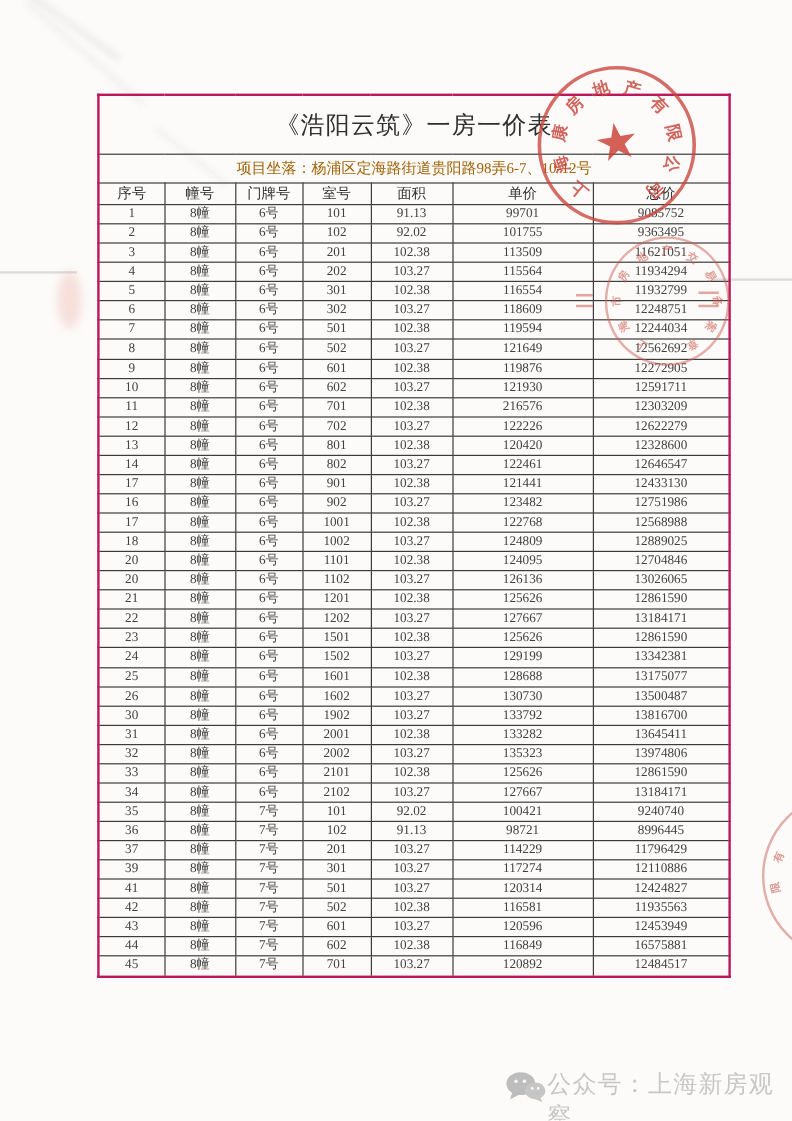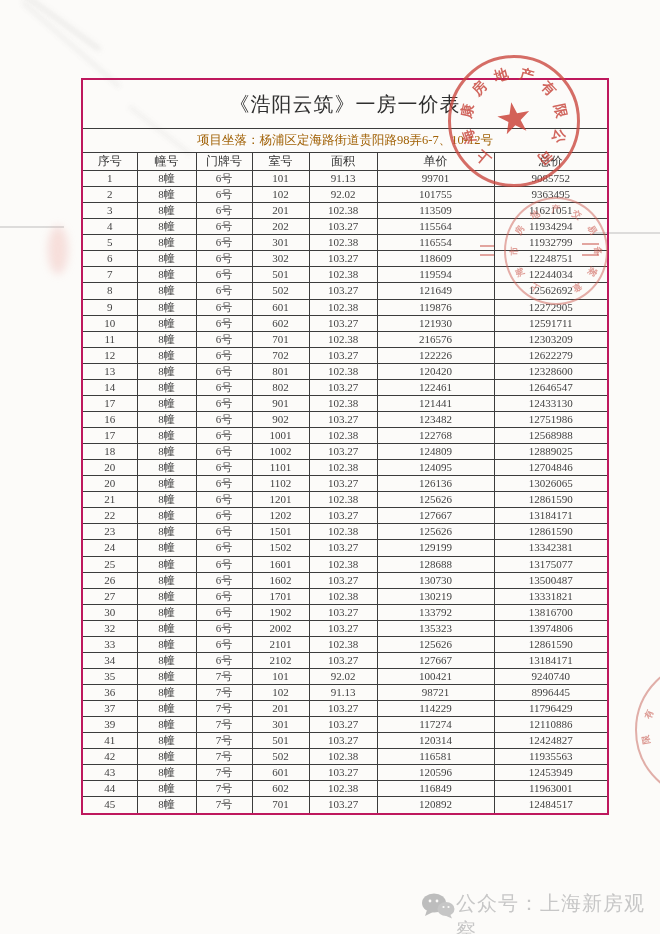--- a/index.html
+++ b/index.html
@@ -317,36 +317,36 @@
         <tr>
           <td>26</td>
           <td>8幢</td>
           <td>6号</td>
           <td>1602</td>
           <td>103.27</td>
           <td>130730</td>
           <td>13500487</td>
         </tr>
         <tr>
-          <td>27</td>
-          <td>8幢</td>
-          <td>6号</td>
-          <td>1701</td>
-          <td>102.38</td>
-          <td>130219</td>
-          <td>13331821</td>
-        </tr>
-        <tr>
           <td>30</td>
           <td>8幢</td>
           <td>6号</td>
           <td>1902</td>
           <td>103.27</td>
           <td>133792</td>
           <td>13816700</td>
+        </tr>
+        <tr>
+          <td>31</td>
+          <td>8幢</td>
+          <td>6号</td>
+          <td>2001</td>
+          <td>102.38</td>
+          <td>133282</td>
+          <td>13645411</td>
         </tr>
         <tr>
           <td>32</td>
           <td>8幢</td>
           <td>6号</td>
           <td>2002</td>
           <td>103.27</td>
           <td>135323</td>
           <td>13974806</td>
         </tr>
@@ -431,21 +431,21 @@
           <td>120596</td>
           <td>12453949</td>
         </tr>
         <tr>
           <td>44</td>
           <td>8幢</td>
           <td>7号</td>
           <td>602</td>
           <td>102.38</td>
           <td>116849</td>
-          <td>11963001</td>
+          <td>16575881</td>
         </tr>
         <tr>
           <td>45</td>
           <td>8幢</td>
           <td>7号</td>
           <td>701</td>
           <td>103.27</td>
           <td>120892</td>
           <td>12484517</td>
         </tr>

